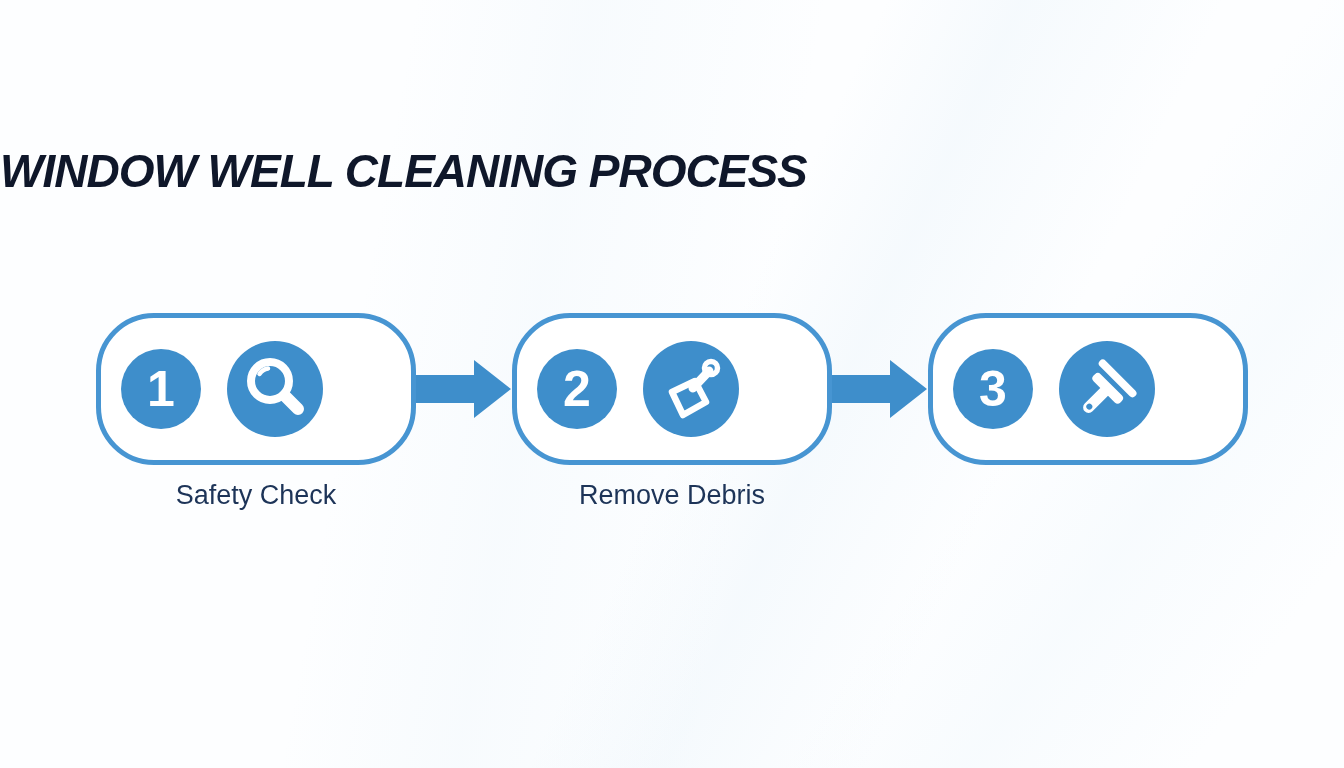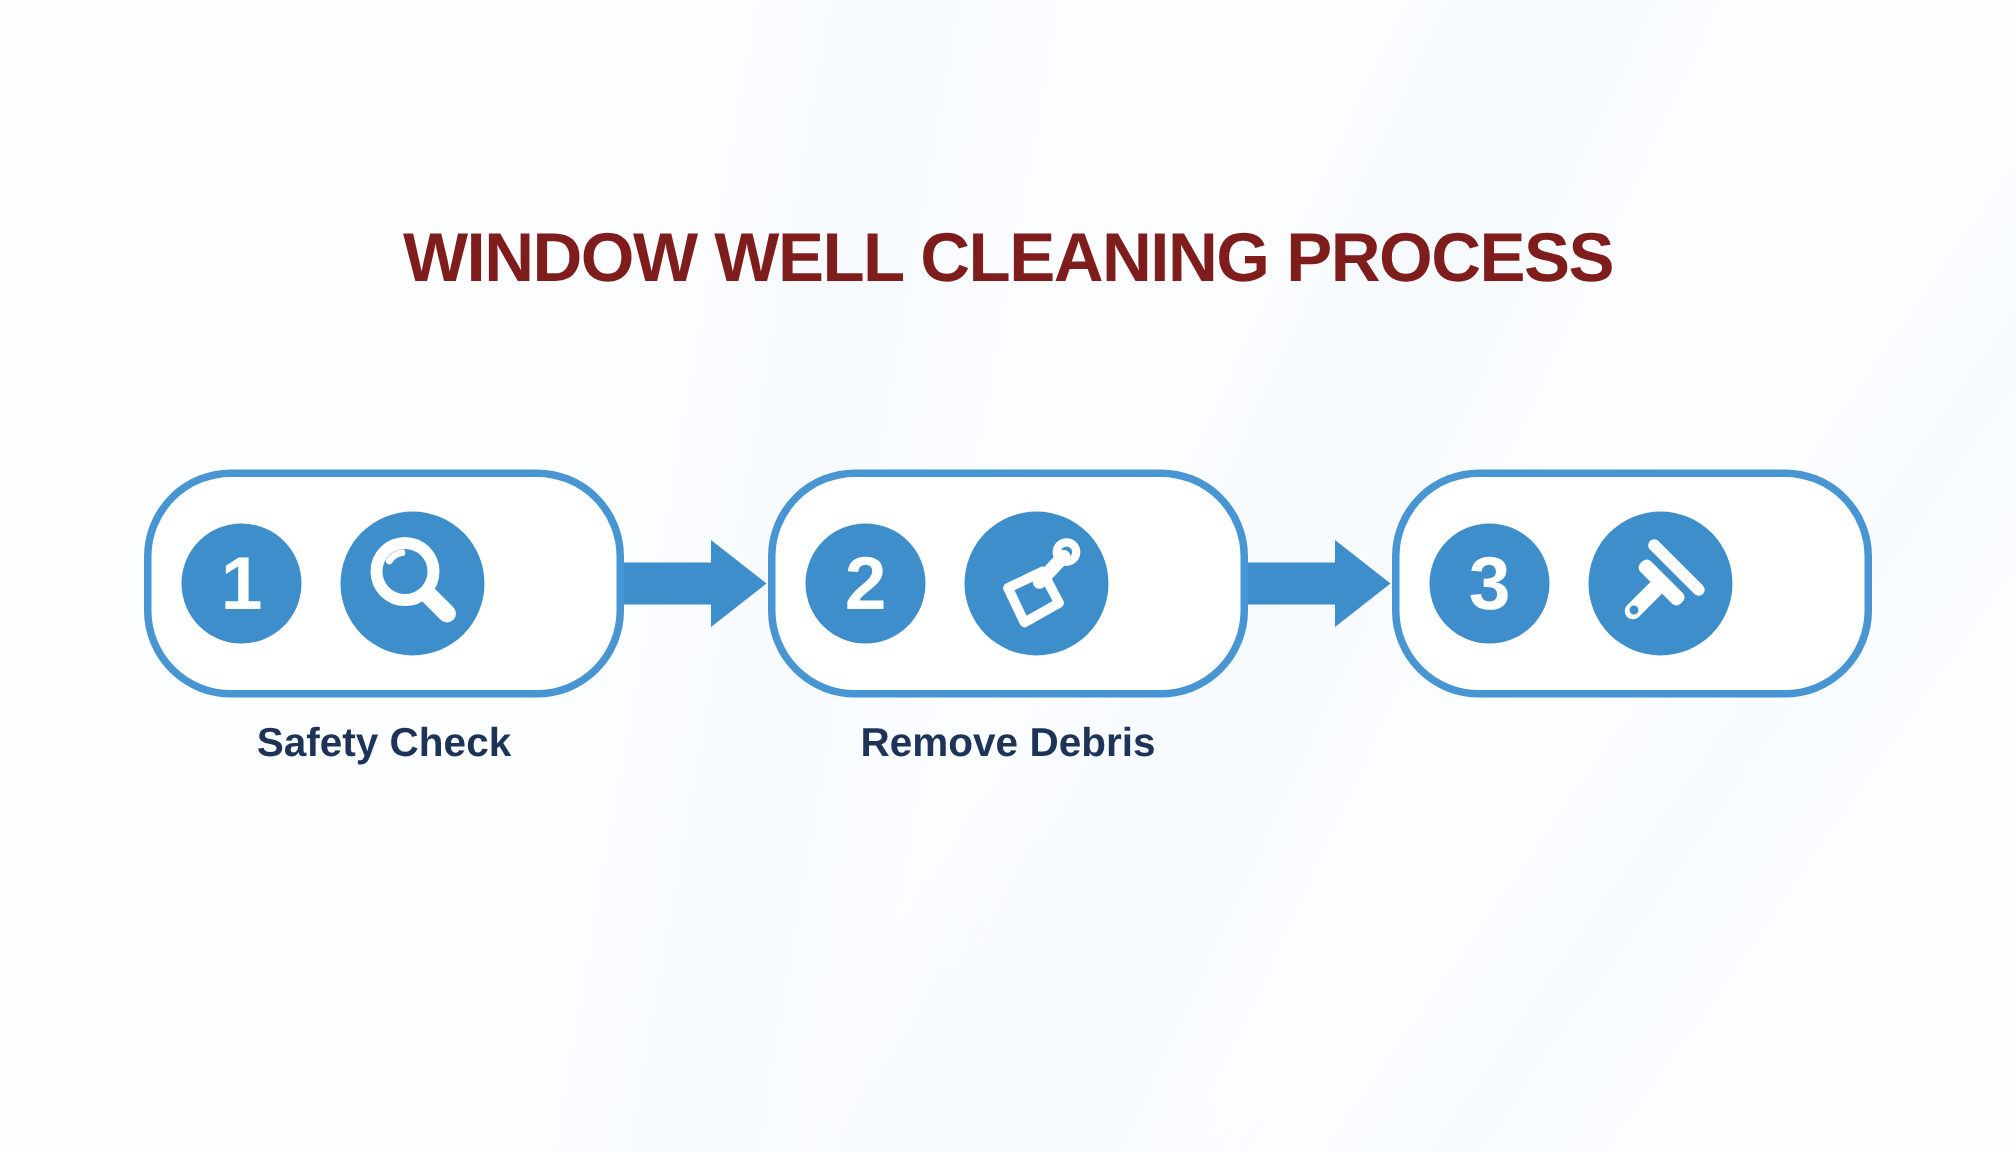--- a/index.html
+++ b/index.html
@@ -8,23 +8,24 @@
     font-family:"Liberation Sans", sans-serif;
     background-color:#fdfeff;
     background-image:
       linear-gradient(115deg, transparent 52%, rgba(190,220,240,0.12) 60%, transparent 72%),
       linear-gradient(100deg, transparent 28%, rgba(190,220,240,0.09) 40%, transparent 56%),
       linear-gradient(125deg, transparent 70%, rgba(200,228,245,0.10) 80%, transparent 92%);
     position:relative;
   }
   .page-title{
     position:absolute;top:144px;left:0;width:100%;
-    text-align:center;margin:0;
+    text-align:left;margin:0;
     font-size:46px;font-weight:700;letter-spacing:-1px;
-    color:#7f1d1d;
+    color:#0f172a;
+    font-style:italic;
   }
   .steps-row{
     position:absolute;top:313px;left:0;width:100%;
     display:flex;justify-content:center;align-items:flex-start;
   }
   .step{width:320px;display:flex;flex-direction:column;align-items:center;}
   .step-card{
     box-sizing:border-box;
     width:320px;height:152px;
     border:5px solid #4795d2;border-radius:58px;
@@ -41,21 +42,21 @@
   }
   .icon-circle{
     width:96px;height:96px;border-radius:50%;
     background:#3e8ecb;
     display:flex;align-items:center;justify-content:center;
     flex:0 0 auto;
   }
   .icon-circle svg{display:block;}
   .step-label{
     margin-top:15px;
-    font-size:27px;font-weight:700;color:#1d3458;
+    font-size:27px;font-weight:400;color:#1d3458;
     text-align:center;white-space:nowrap;
   }
   .arrow{
     width:96px;height:152px;
     display:flex;align-items:center;justify-content:center;
     flex:0 0 auto;
   }
 </style>
 </head>
 <body>

